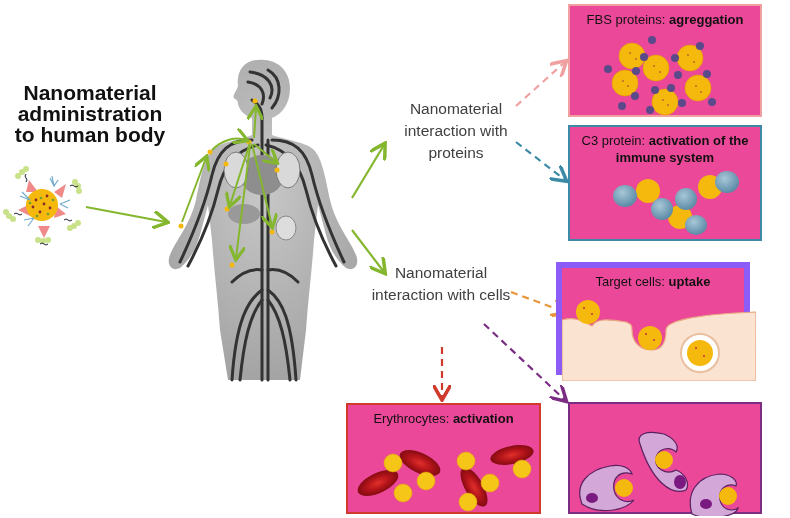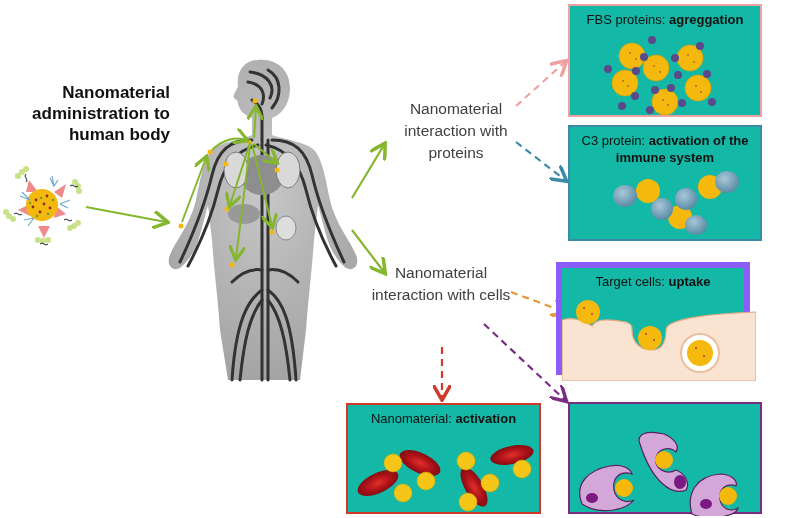--- a/index.html
+++ b/index.html
@@ -1,20 +1,20 @@
 <!DOCTYPE html>
 <html><head>
 <meta charset="utf-8">
 <style>
   html,body{margin:0;padding:0;background:#fff;}
   body{width:790px;height:518px;position:relative;overflow:hidden;font-family:"Liberation Sans","DejaVu Sans",sans-serif;}
   .abs{position:absolute;}
-  .title-main{left:10px;top:82px;width:160px;text-align:right;font-weight:bold;font-size:17px;line-height:21px;color:#111;}
+  .title-main{left:10px;top:82px;width:160px;text-align:center;font-weight:bold;font-size:21px;line-height:21px;color:#111;}
   .label-mid{text-align:center;font-size:15.5px;line-height:22px;color:#404040;width:150px;}
-  .box{position:absolute;box-sizing:border-box;background:#14b8a6;}
+  .box{position:absolute;box-sizing:border-box;background:#ec4899;}
   .box .cap{position:absolute;left:0;right:0;top:5px;text-align:center;font-size:13px;line-height:17px;color:#111;}
   .box .cap b{font-weight:bold;}
   svg{position:absolute;left:0;top:0;}
 </style>
 </head>
 <body>
 
 <svg width="790" height="518" viewBox="0 0 790 518">
   <defs>
     <marker id="mGreen" markerWidth="8" markerHeight="8" refX="6" refY="4" orient="auto">
@@ -270,21 +270,21 @@
       </g>
     <g fill="#7a1a80">
         <ellipse cx="22" cy="94" rx="6" ry="5"></ellipse>
         <ellipse cx="110" cy="78" rx="6" ry="7"></ellipse>
         <ellipse cx="136" cy="100" rx="6" ry="5"></ellipse>
       </g>
   </svg>
 </div>
 
 <div class="box" style="left:346px;top:403px;width:195px;height:111px;border:2px solid #d03a2c;">
-  <div class="cap"><span>Nanomaterial: </span><b>activation</b></div>
+  <div class="cap"><span>Erythrocytes: </span><b>activation</b></div>
   <svg width="195" height="111" viewBox="0 0 195 111">
     <g fill="url(#rbc)">
       <ellipse cx="30" cy="78" rx="22" ry="10" transform="rotate(-25 30 78)"></ellipse>
       <ellipse cx="72" cy="58" rx="22" ry="10" transform="rotate(25 72 58)"></ellipse>
       <ellipse cx="126" cy="82" rx="22" ry="9" transform="rotate(60 126 82)"></ellipse>
       <ellipse cx="164" cy="50" rx="22" ry="9" transform="rotate(-12 164 50)"></ellipse>
     </g>
     <g fill="#f5c518" stroke="#e0b000" stroke-width="0.5">
       <circle cx="45" cy="58" r="9"></circle>
         <circle cx="55" cy="88" r="9"></circle>

